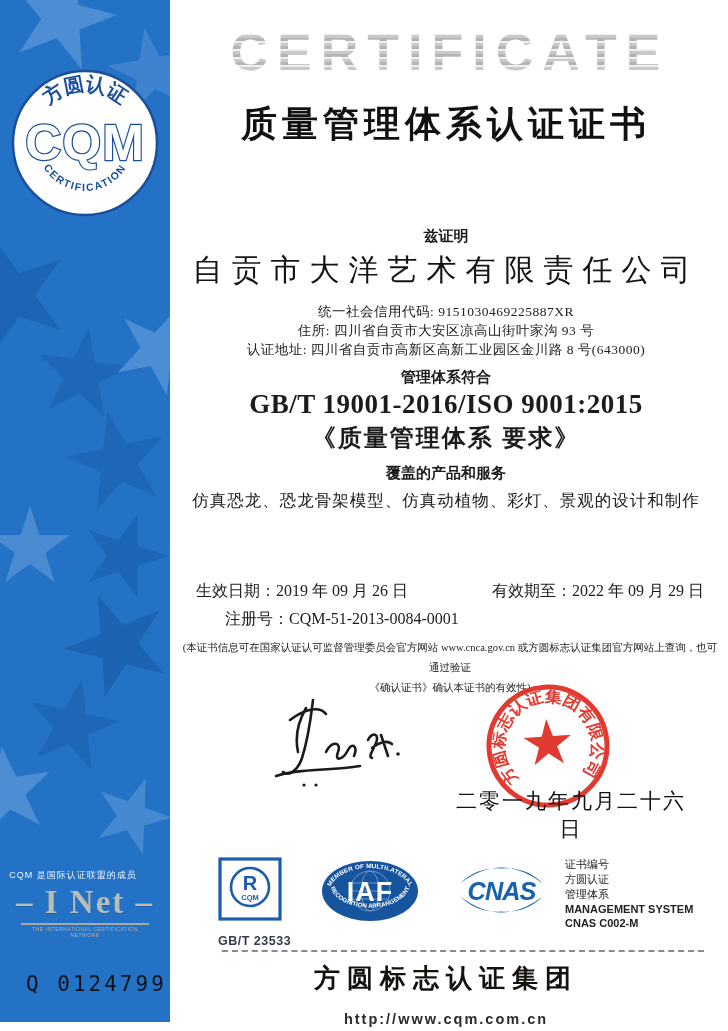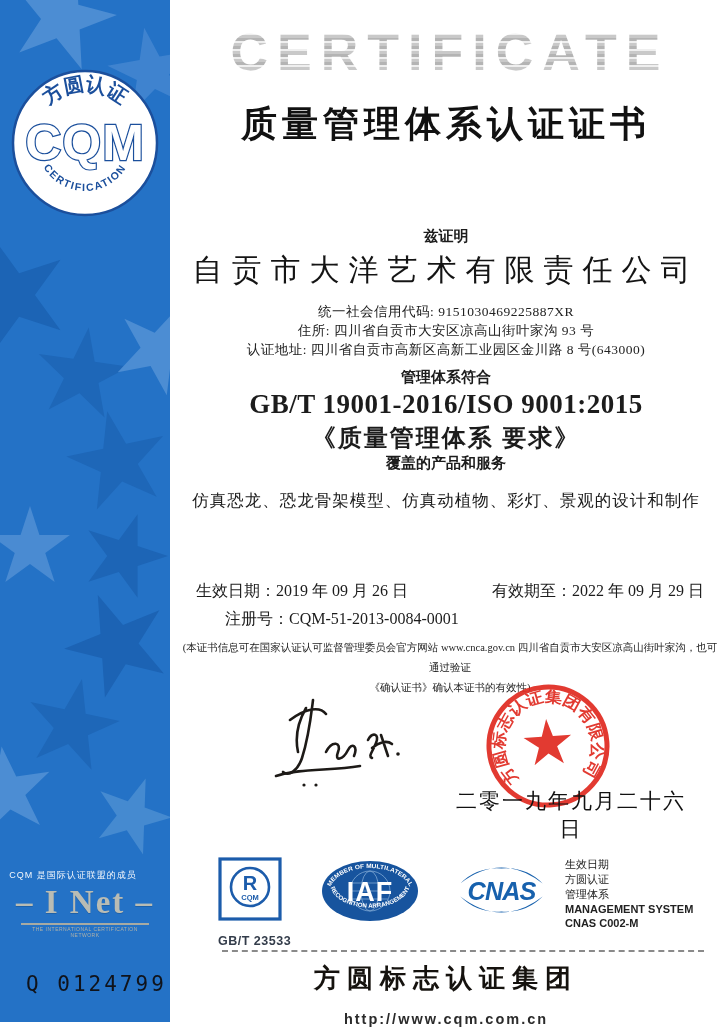--- a/index.html
+++ b/index.html
@@ -35,21 +35,21 @@
   .doc-title { top:100px; font-family:"Liberation Sans",sans-serif; font-weight:bold; font-size:36px;
         letter-spacing:5px; color:#111; }
   .certno-line { top:181px; font-size:16px; }
   .hereby { top:227px; font-size:15px; font-weight:bold; }
   .company { top:250px; font-size:30px; letter-spacing:9px; color:#141414; }
   .small-line { font-size:13.5px; color:#222; letter-spacing:.5px; }
   .credit { top:303px; } .addr { top:322px; } .certaddr { top:341px; }
   .conform { top:368px; font-size:15px; font-weight:bold; }
   .standard { top:389px; font-size:27px; font-weight:bold; letter-spacing:.5px; }
   .quote { top:422px; font-size:24px; font-weight:bold; font-family:"Liberation Sans",sans-serif; letter-spacing:2px; }
-  .scope-label { top:454px; font-size:15px; font-weight:bold; }
+  .scope-label { top:464px; font-size:15px; font-weight:bold; }
   .scope { top:490px; font-size:16.5px; letter-spacing:1px; color:#1a1a1a; }
 
   .date-row { top:581px; left:196px; width:508px; display:flex; justify-content:space-between; font-size:16px; }
   .reg-row { top:609px; left:225px; font-size:16px; text-align:left; }
   .note { top:638px; left:178px; width:544px; text-align:center; font-size:10.5px; line-height:1.9; color:#222; }
 
   .signature { top:692px; left:268px; }
   .seal { top:680px; left:482px; }
   .cn-date { top:787px; left:448px; width:246px; text-align:center; font-size:21px; letter-spacing:2px; color:#111; }
 
@@ -144,21 +144,21 @@
     <div>
       <span>有效期至：</span><span>2022 年 09 月 29 日</span>
     </div>
   </div>
 
   <div class="abs reg-row">
     <span>注册号：</span><span>CQM-51-2013-0084-0001</span>
   </div>
 
   <div class="abs note">
-    <div>(本证书信息可在国家认证认可监督管理委员会官方网站 www.cnca.gov.cn 四川省自贡市大安区凉高山街叶家沟，也可通过验证</div>
+    <div>(本证书信息可在国家认证认可监督管理委员会官方网站 www.cnca.gov.cn 或方圆标志认证集团官方网站上查询，也可通过验证</div>
     <div>《确认证书》确认本证书的有效性)</div>
   </div>
 
   <svg class="abs signature" width="160" height="100" viewBox="0 0 160 100">
     <g fill="none" stroke="#1d1a17" stroke-width="2.6" stroke-linecap="round">
       <path d="M38,16 C30,30 27,46 30,60 M22,28 C38,16 52,14 58,22 M45,8 C43,24 41,44 34,66 C30,78 21,85 15,80"></path>
       <path d="M8,84 C32,76 62,79 92,74"></path>
       <path d="M58,60 C64,48 74,50 70,60 C66,70 75,68 80,58 C84,50 90,54 86,64"></path>
       <path d="M100,48 C104,40 112,41 108,51 C104,61 100,64 104,66 M113,43 L120,64 M104,56 C111,50 119,48 124,52"></path>
       <circle cx="36" cy="93" r="1.6" fill="#1d1a17" stroke="none"></circle>
@@ -220,21 +220,21 @@
 
     <div class="cnas-wrap">
       <svg width="95" height="58" viewBox="0 0 100 62">
         <path d="M6,24 Q50,-10 94,24 Q76,6 50,8 Q24,6 6,24 Z" fill="#1761ad"></path>
         <path d="M6,38 Q50,72 94,38 Q76,56 50,54 Q24,56 6,38 Z" fill="#1761ad"></path>
         <text x="50" y="42" text-anchor="middle" font-family="Liberation Sans,sans-serif" font-size="27" font-weight="bold" font-style="italic" fill="#1761ad" letter-spacing="-1">CNAS</text>
       </svg>
     </div>
 
     <div class="cnas-text">
-      <div>生效日期</div>
+      <div>证书编号</div>
       <div>方圆认证</div>
       <div>管理体系</div>
       <div class="en">MANAGEMENT SYSTEM</div>
       <div class="en">CNAS C002-M</div>
     </div>
   </div>
 
   <div class="abs dash-line"></div>
   <div class="abs ctr brand">方圆标志认证集团</div>
   <div class="abs ctr foot-url">http://www.cqm.com.cn</div>

